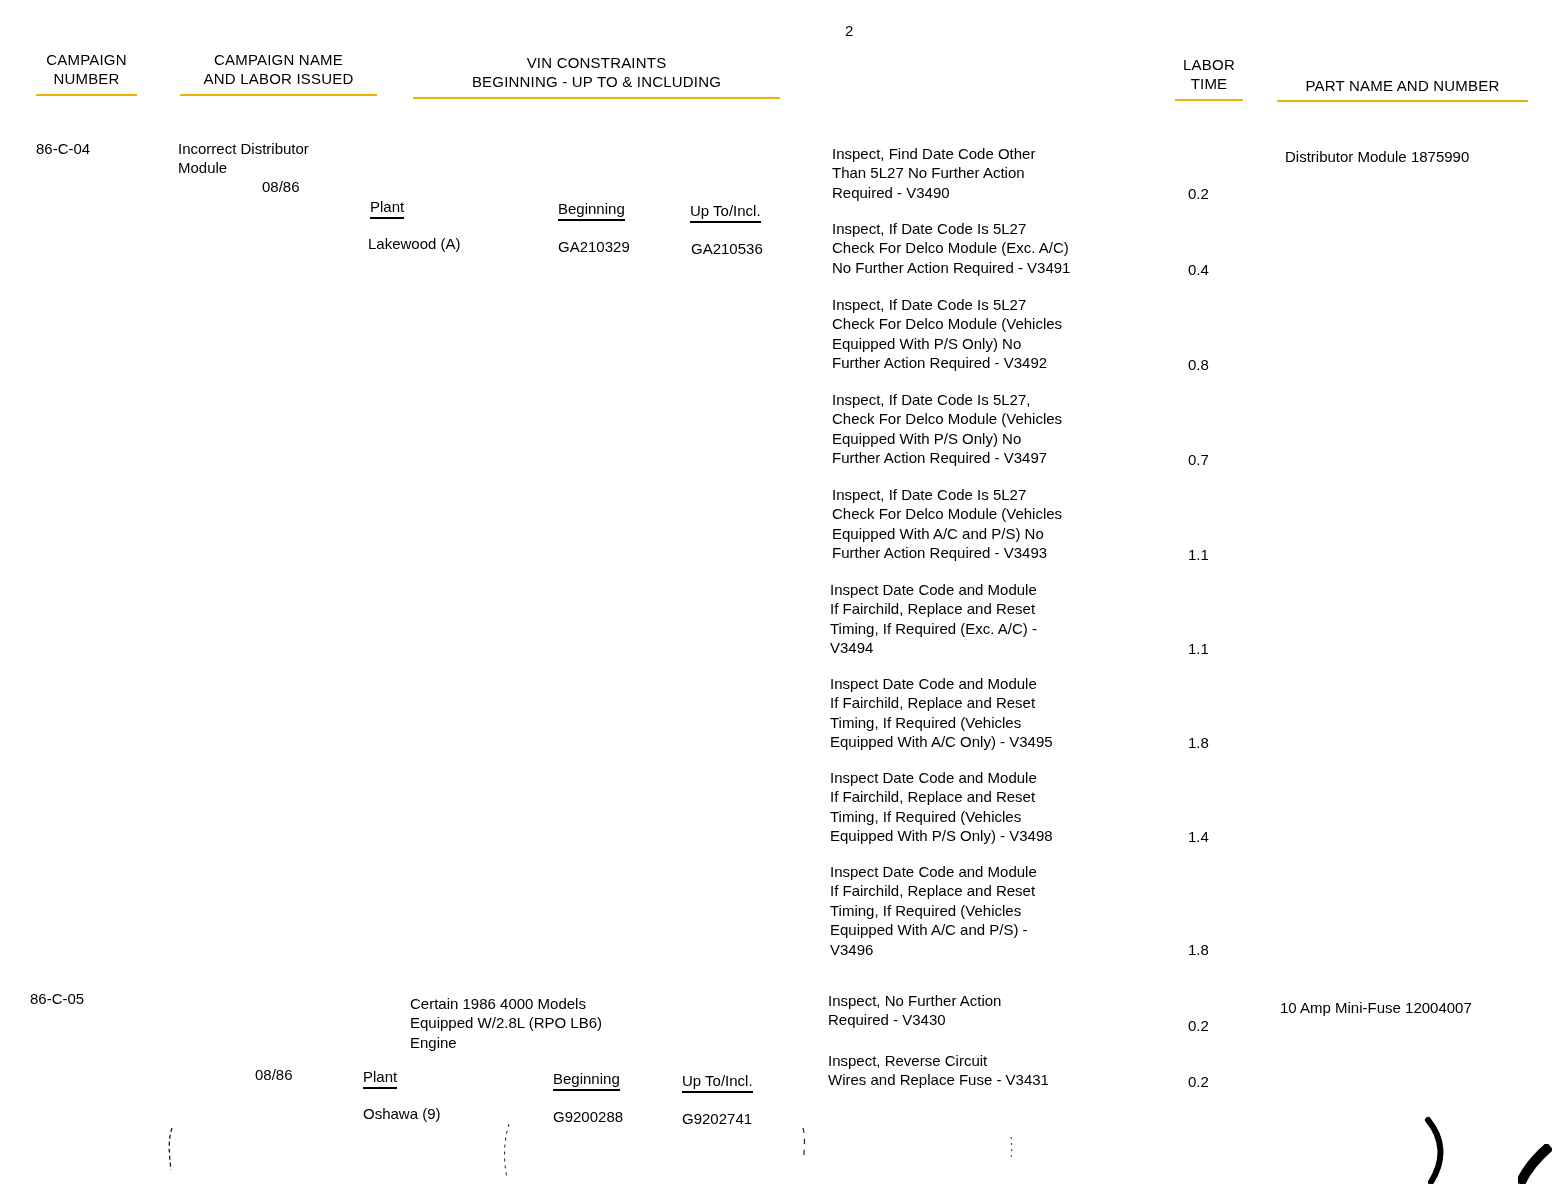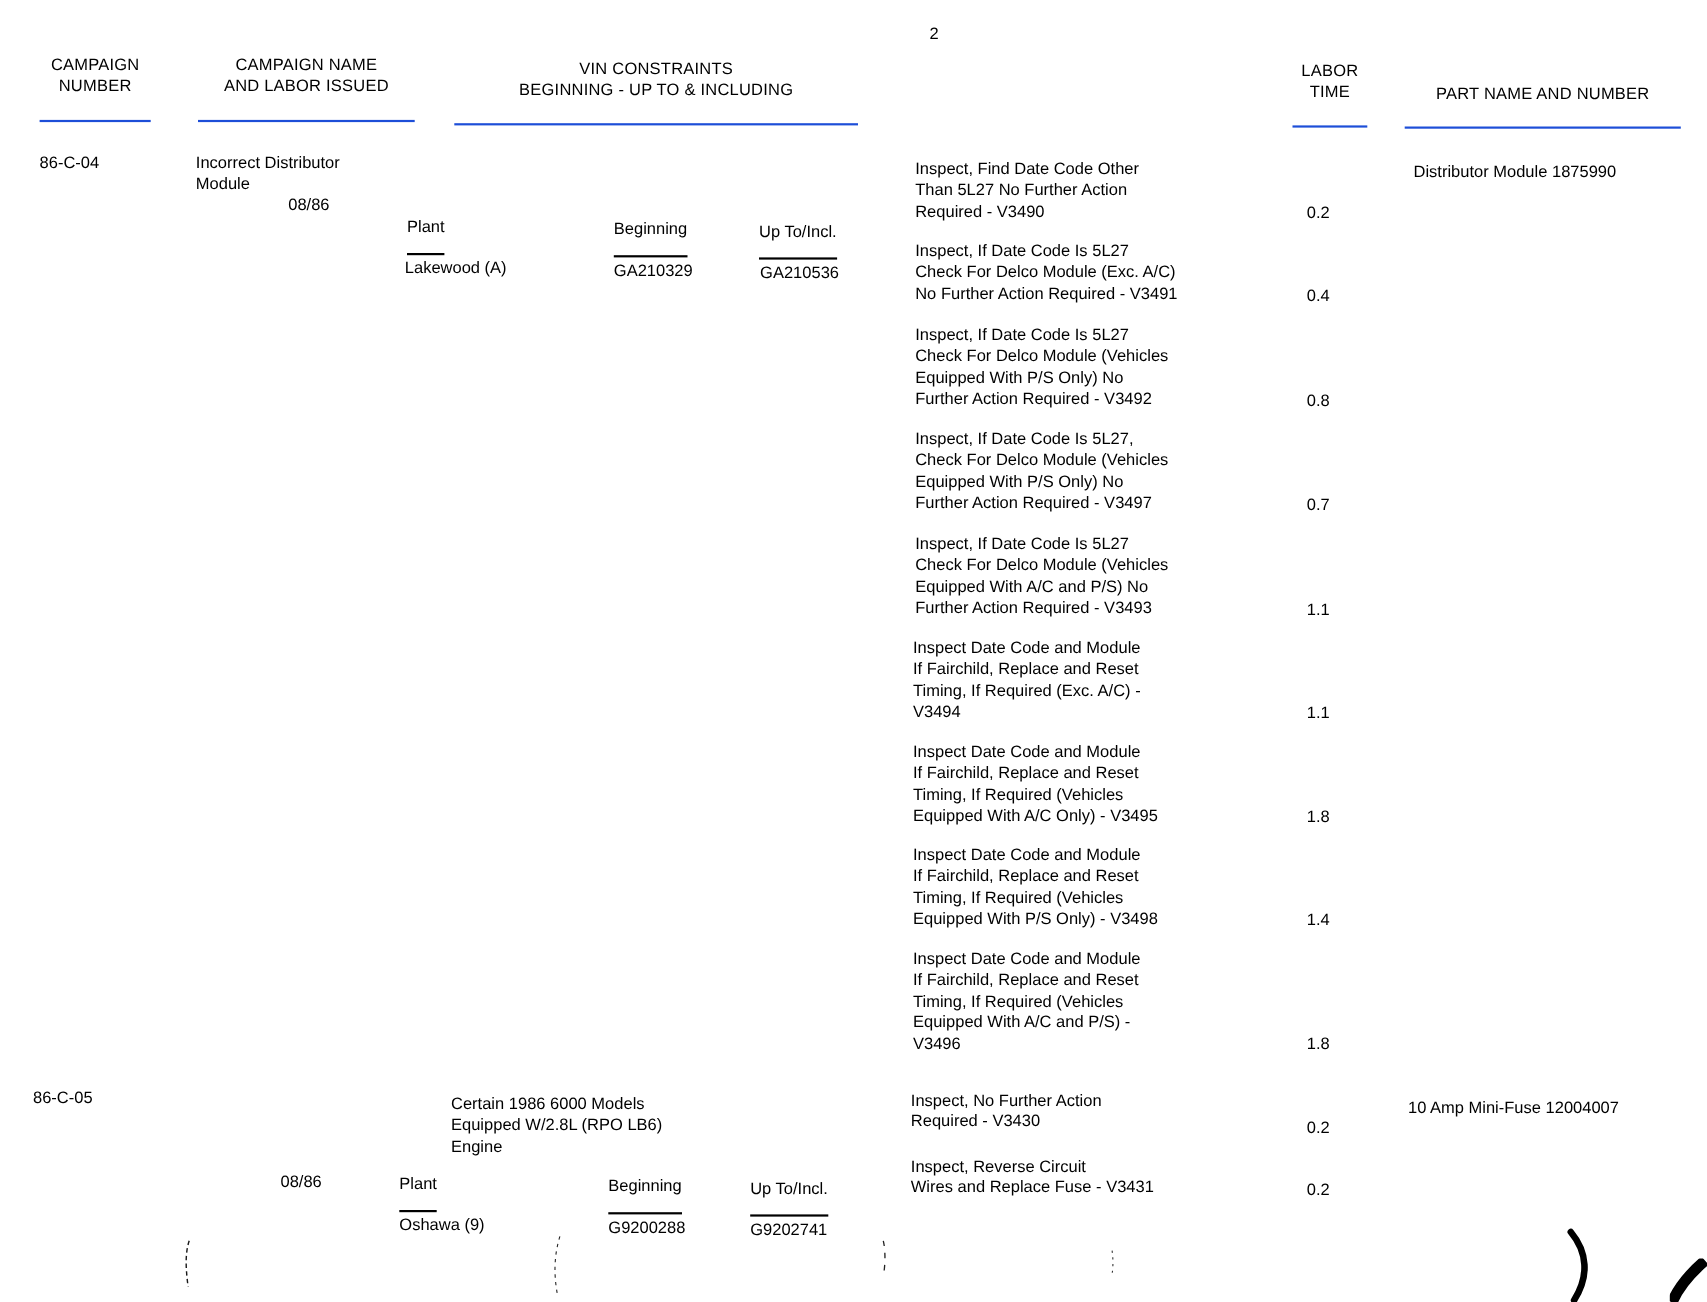--- a/index.html
+++ b/index.html
@@ -3,25 +3,25 @@
 <meta charset="utf-8">
 <style>
   html,body{margin:0;padding:0;background:#fff;}
   .page{
     position:relative;width:1552px;height:1184px;background:#fff;color:#000;
     font-family:"Liberation Sans",sans-serif;font-size:15px;line-height:19.4px;
     overflow:hidden;
   }
   .t{position:absolute;white-space:pre-line;}
   .colhead{
-    position:absolute;text-align:center;border-bottom:2px solid #1d4ed8;
-    padding-bottom:20px;letter-spacing:0.2px;
+    position:absolute;text-align:center;border-bottom:2px solid #eab308;
+    padding-bottom:5px;letter-spacing:0.2px;
   }
   .subhead{
-    position:absolute;border-bottom:2px solid #000;padding-bottom:14px;
+    position:absolute;border-bottom:2px solid #000;padding-bottom:1px;
   }
   .artifact{position:absolute;}
   .pagenum{position:absolute;letter-spacing:0.5px;}
 </style>
 </head>
 <body>
 
 <div class="page">
 
   <div class="pagenum" style="left:845px;top:21px">2</div>
@@ -109,21 +109,21 @@
 If Fairchild, Replace and Reset
 Timing, If Required (Vehicles
 Equipped With A/C and P/S) -
 V3496</div>
   <div class="t" style="left:1188px;top:940px">1.8</div>
 
   <div class="t" style="left:1285px;top:147px">Distributor Module 1875990</div>
 
   <div class="t" style="left:30px;top:989px">86-C-05</div>
   <div class="t" style="left:255px;top:1065px">08/86</div>
-  <div class="t" style="left:410px;top:994px;width:270px">Certain 1986 6000 Models
+  <div class="t" style="left:410px;top:994px;width:270px">Certain 1986 4000 Models
 Equipped W/2.8L (RPO LB6)
 Engine</div>
 
   <div class="subhead" style="left:363px;top:1067px">Plant</div>
   <div class="subhead" style="left:553px;top:1069px">Beginning</div>
   <div class="subhead" style="left:682px;top:1071px">Up To/Incl.</div>
 
   <div class="t" style="left:363px;top:1104px">Oshawa (9)</div>
   <div class="t" style="left:553px;top:1107px">G9200288</div>
   <div class="t" style="left:682px;top:1109px">G9202741</div>

